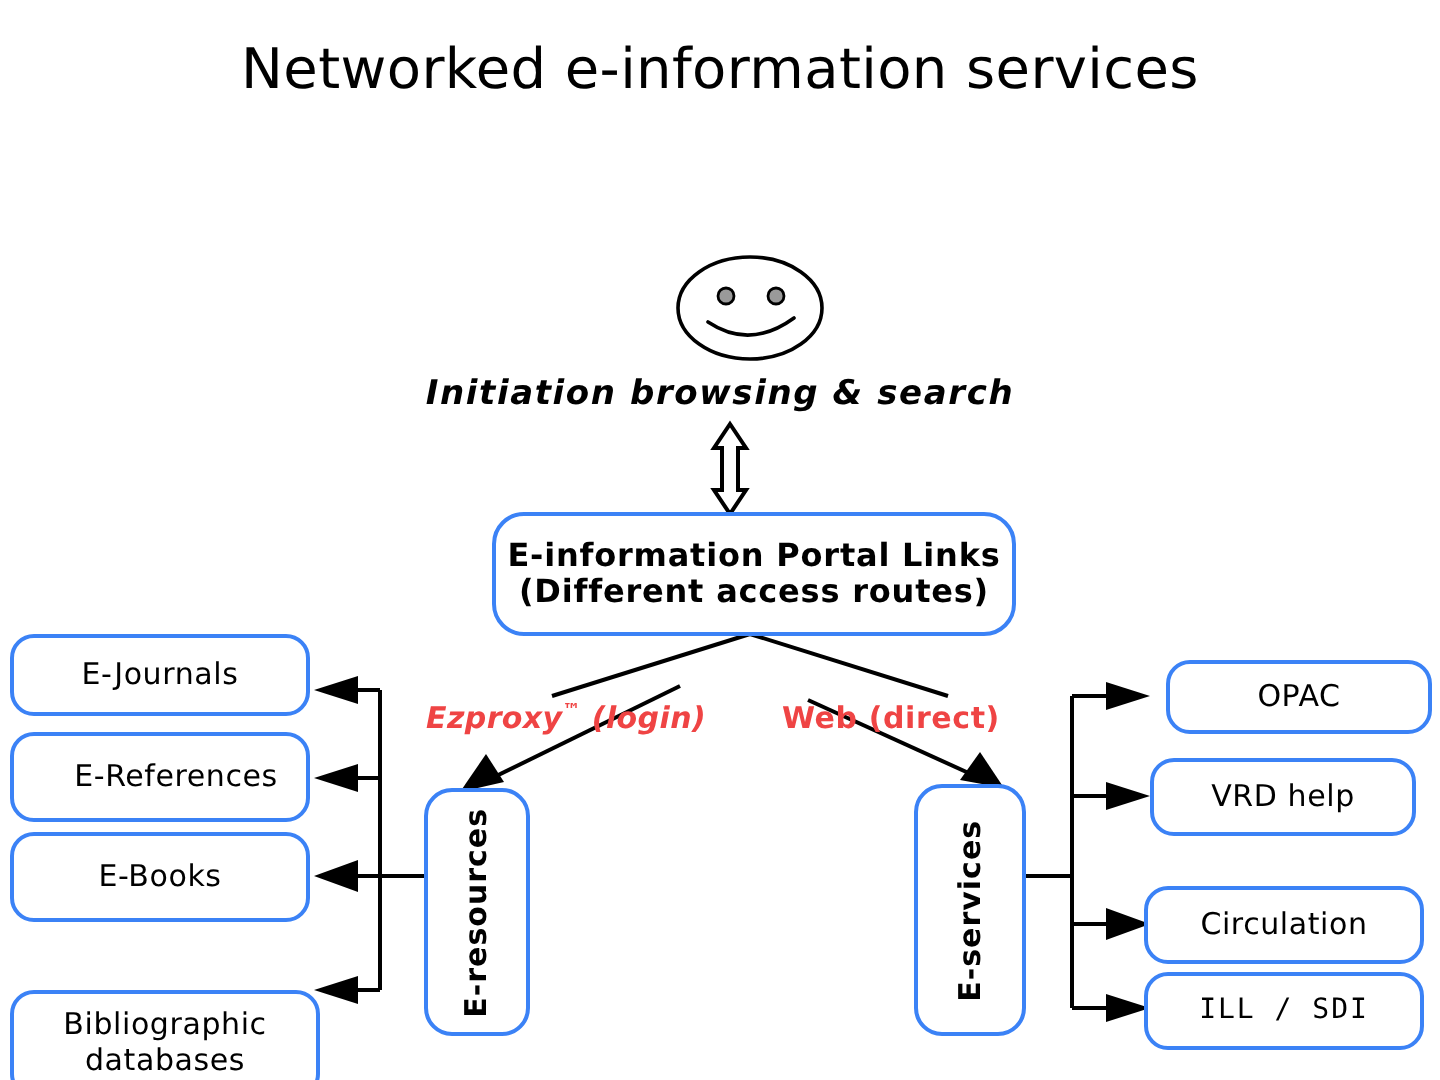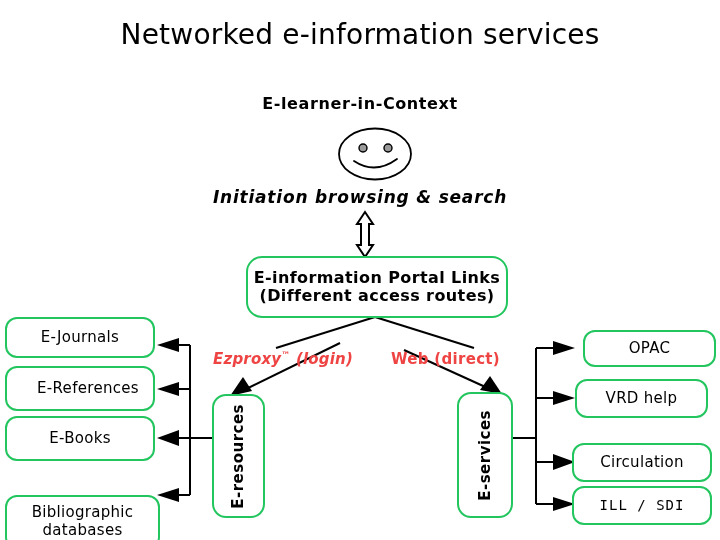--- a/index.html
+++ b/index.html
@@ -66,21 +66,21 @@
     font-style: italic;
   }
   #lbl-web {
     left: 391px; top: 350px;
     letter-spacing: 0.3px;
   }
   .node {
     position: absolute;
     box-sizing: border-box;
     background: #ffffff;
-    border: 2px solid #22c55e;
+    border: 2px solid #3b82f6;
     border-radius: 12px;
     display: flex;
     align-items: center;
     justify-content: center;
     text-align: center;
     color: #000000;
     font-family: "DejaVu Sans", sans-serif;
     line-height: 1.12;
   }
   .node.portal {
@@ -126,21 +126,20 @@
     top: 126px;
   }
 </style>
 </head>
 <body>
 
 <div id="canvas">
 
   <div id="title">Networked e-information services</div>
 
-  <div class="hdr" id="hdr-learner">E-learner-in-Context</div>
 
   <div id="face">
     <svg width="80" height="58" viewBox="0 0 80 58" xmlns="http://www.w3.org/2000/svg">
       <ellipse cx="39" cy="28" rx="36" ry="25.5" fill="#ffffff" stroke="#000000" stroke-width="1.8"></ellipse>
       <circle cx="27" cy="22" r="4" fill="#9a9a9a" stroke="#000000" stroke-width="1.4"></circle>
       <circle cx="52" cy="22" r="4" fill="#9a9a9a" stroke="#000000" stroke-width="1.4"></circle>
       <path d="M 18 35 Q 39 49 61 33" fill="none" stroke="#000000" stroke-width="1.8" stroke-linecap="round"></path>
     </svg>
   </div>
 

